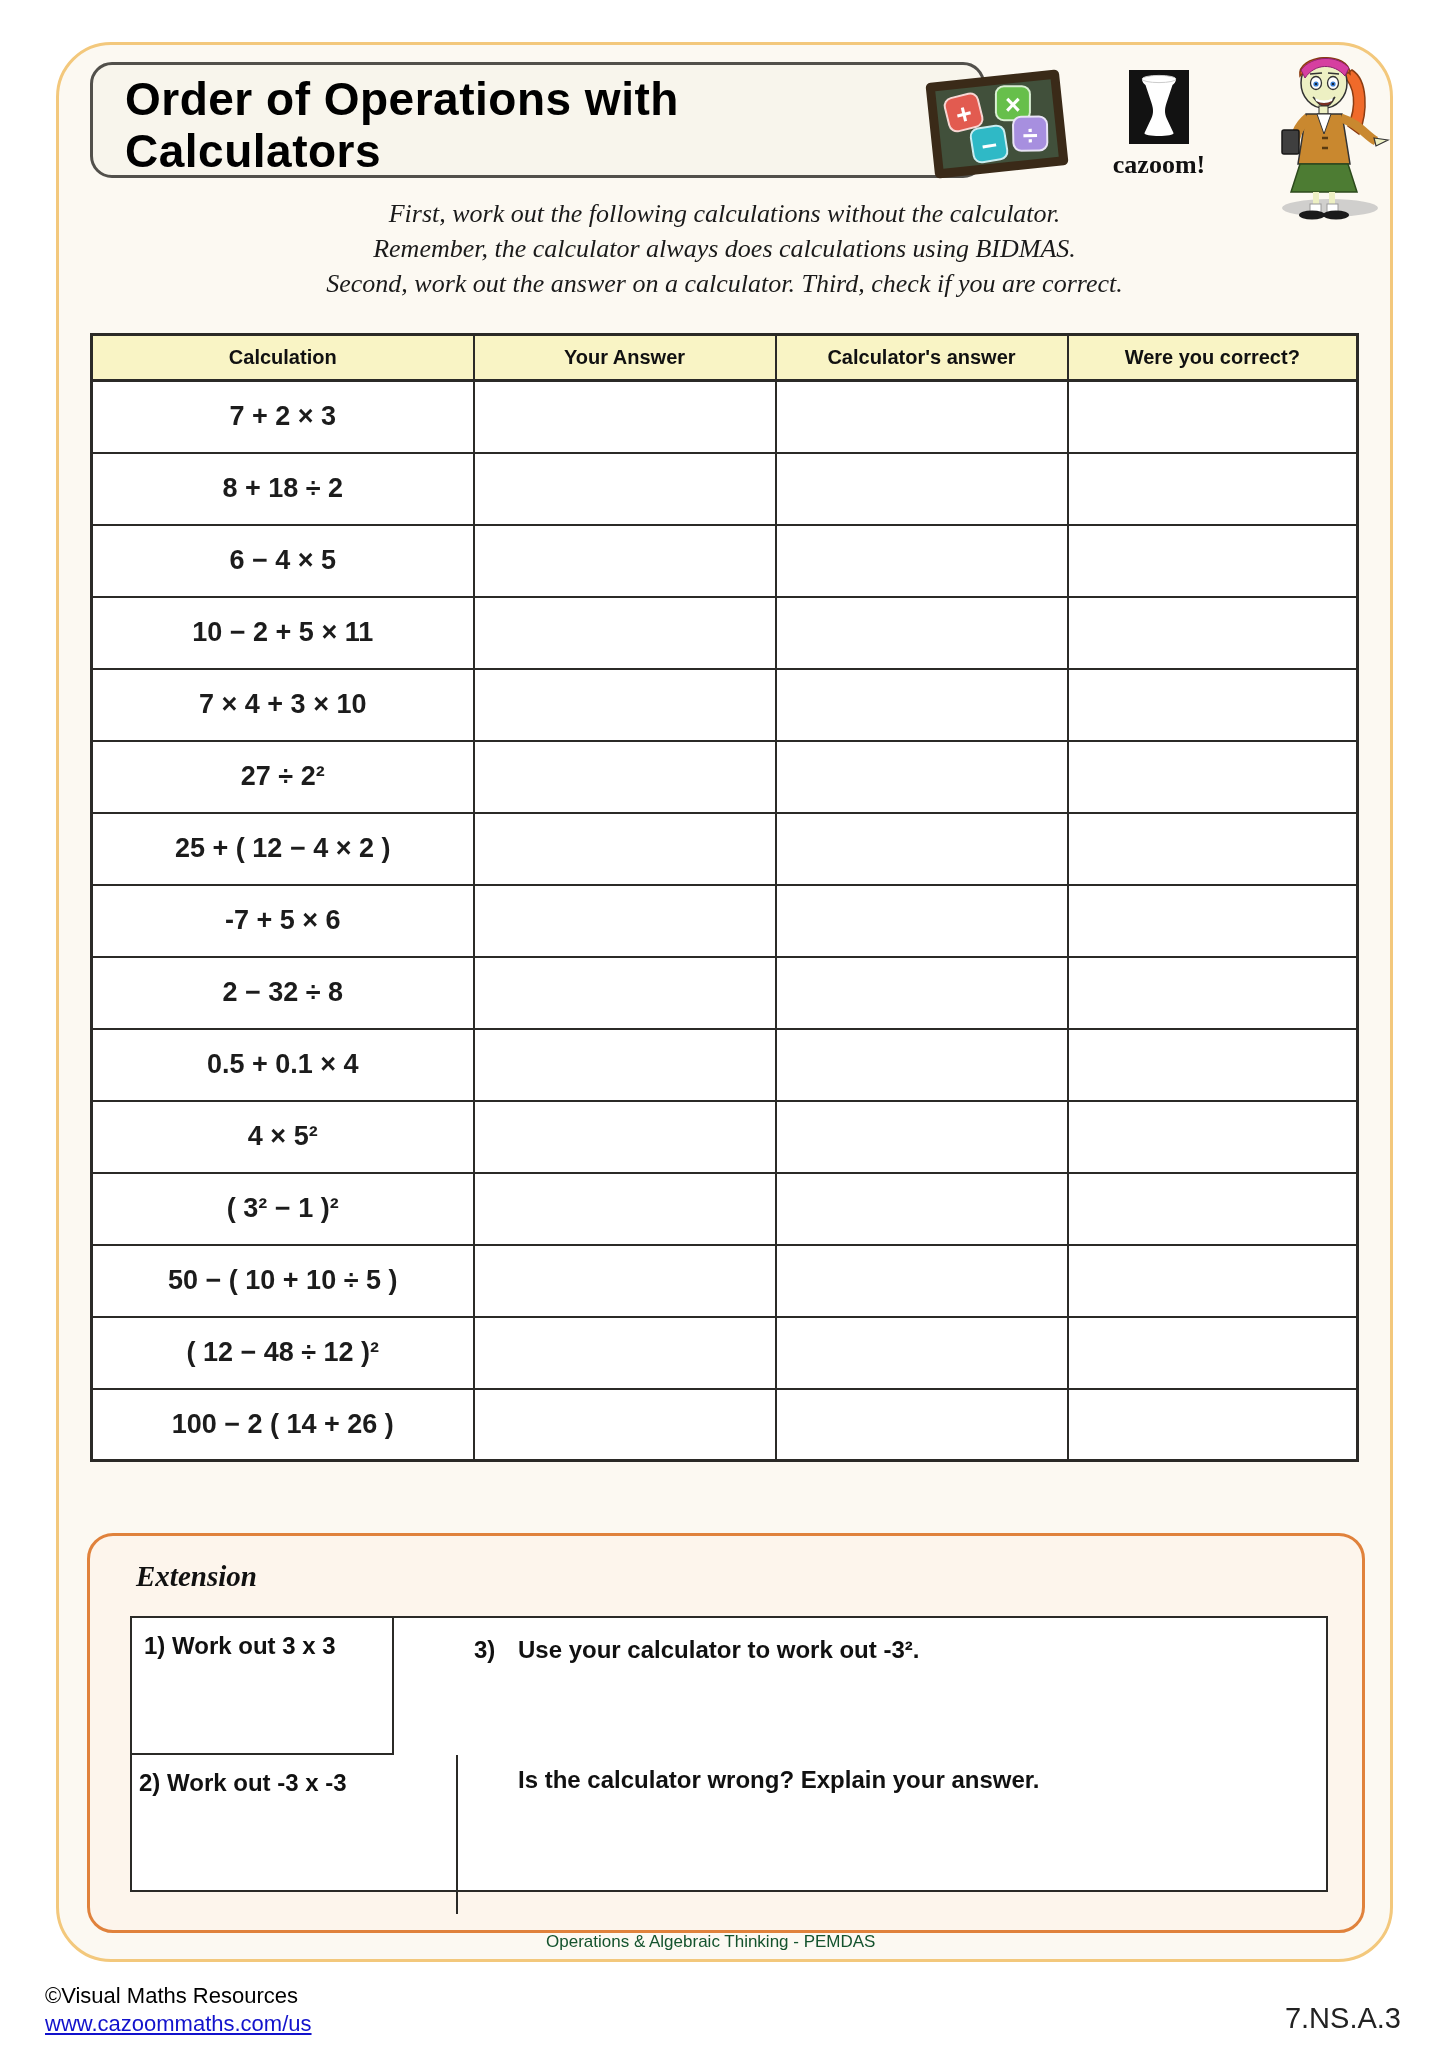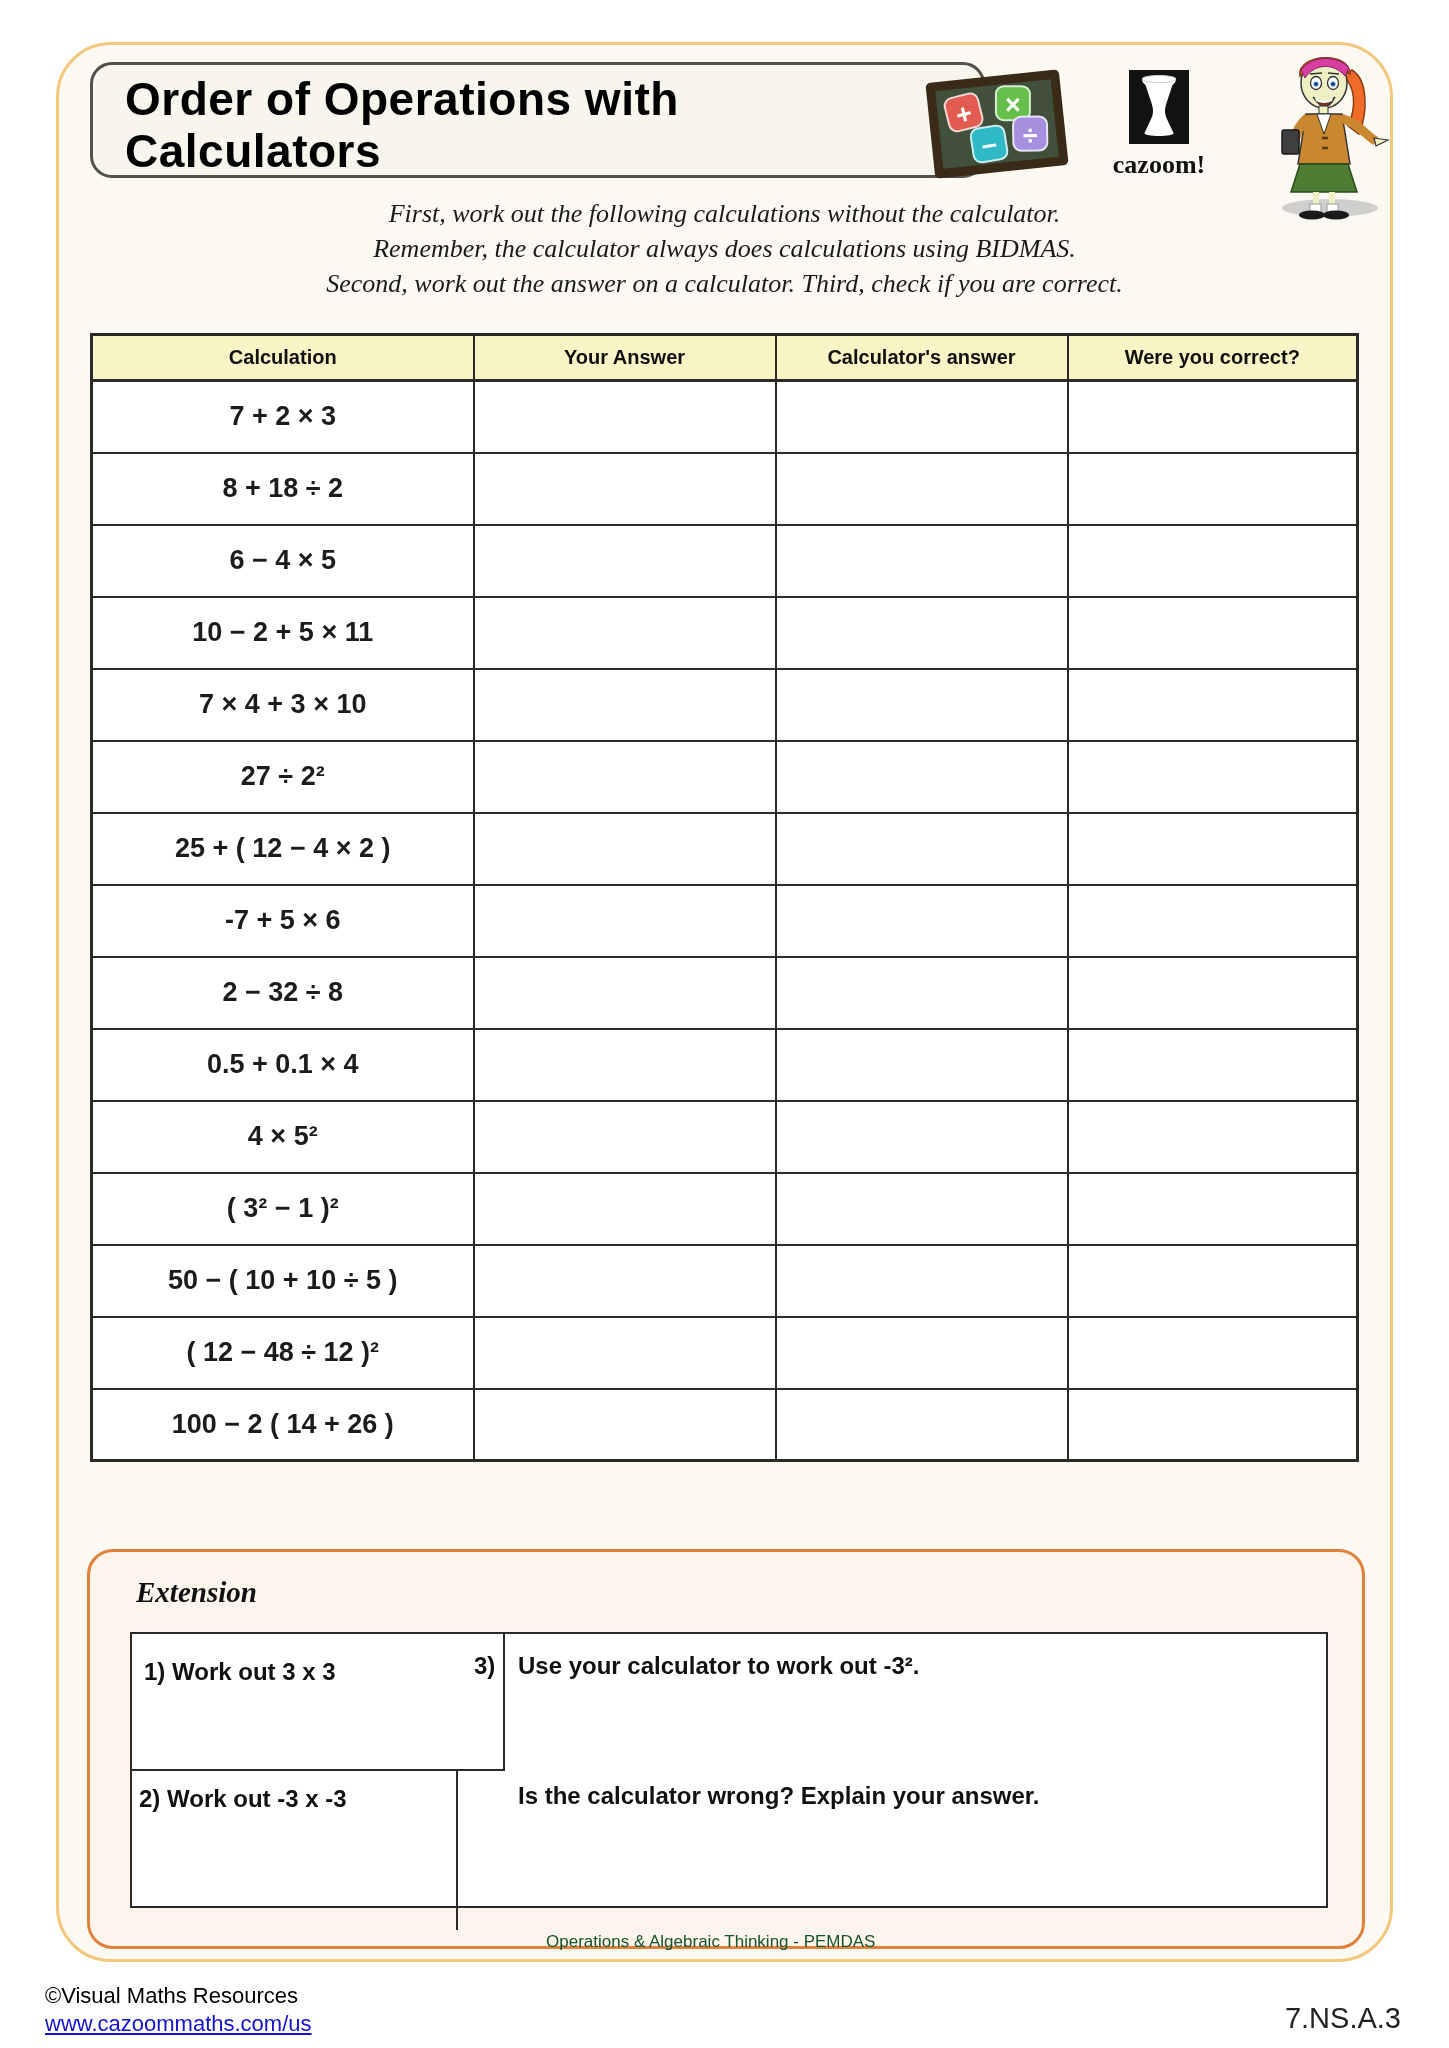--- a/index.html
+++ b/index.html
@@ -41,28 +41,28 @@
   
   table.main { position:absolute; left:90px; top:333px; width:1266px;
     border-collapse:collapse; table-layout:fixed; background:#ffffff; border:3px solid #2b2a27; }
   table.main th { background:#f9f4c5; border:2px solid #2b2a27; border-bottom:3px solid #2b2a27;
     height:46px; font-size:20px; font-weight:bold; color:#111; text-align:center; }
   table.main td { border:2px solid #2b2a27; height:72px; text-align:center;
     font-size:27px; font-weight:bold; color:#1c1c1c; }
 
   
   .extension-box { position:absolute; left:87px; top:1533px; width:1278px; height:400px;
-    border:3px solid #e0823c; border-radius:26px; background:#fdf5ec;margin-top:16px; }
+    border:3px solid #e0823c; border-radius:26px; background:#fdf5ec; }
   .ext-title { position:absolute; left:46px; top:24px; font-family:"Liberation Serif", serif;
     font-weight:bold; font-style:italic; font-size:29px; color:#111; }
   .ext-table { position:absolute; left:40px; top:80px; width:1198px; height:276px;
     border:2px solid #2b2a27; background:#ffffff; }
   .ext-cell { position:absolute; font-size:24px; font-weight:bold; color:#111; }
-  .ext-cell-1 { left:0; top:0; width:373px; height:137px; border-right:2px solid #2b2a27;
-    border-bottom:2px solid #2b2a27; padding:24px 12px; }
+  .ext-cell-1 { left:0; top:0; width:262px; height:137px; border-right:2px solid #2b2a27;
+    border-bottom:2px solid #2b2a27; padding:14px 12px; }
   .ext-cell-2 { left:0; top:137px; width:326px; height:159px; border-right:2px solid #2b2a27; padding:14px 7px; }
   .ext-cell-3 { left:326px; top:0; width:870px; height:274px; padding:18px 16px; }
   .ext-q3-line { display:flex; }
   .ext-q3-num { width:44px; }
   .ext-followup { position:absolute; left:60px; top:148px; }
 
   
   .footer-left { position:absolute; left:45px; top:1982px; font-size:22px; color:#000; line-height:28px; }
   .footer-link { color:#1212cc; text-decoration:underline; cursor:pointer; }
   .footer-center { position:absolute; left:546px; top:1932px; font-size:17px; color:#14532d; }

